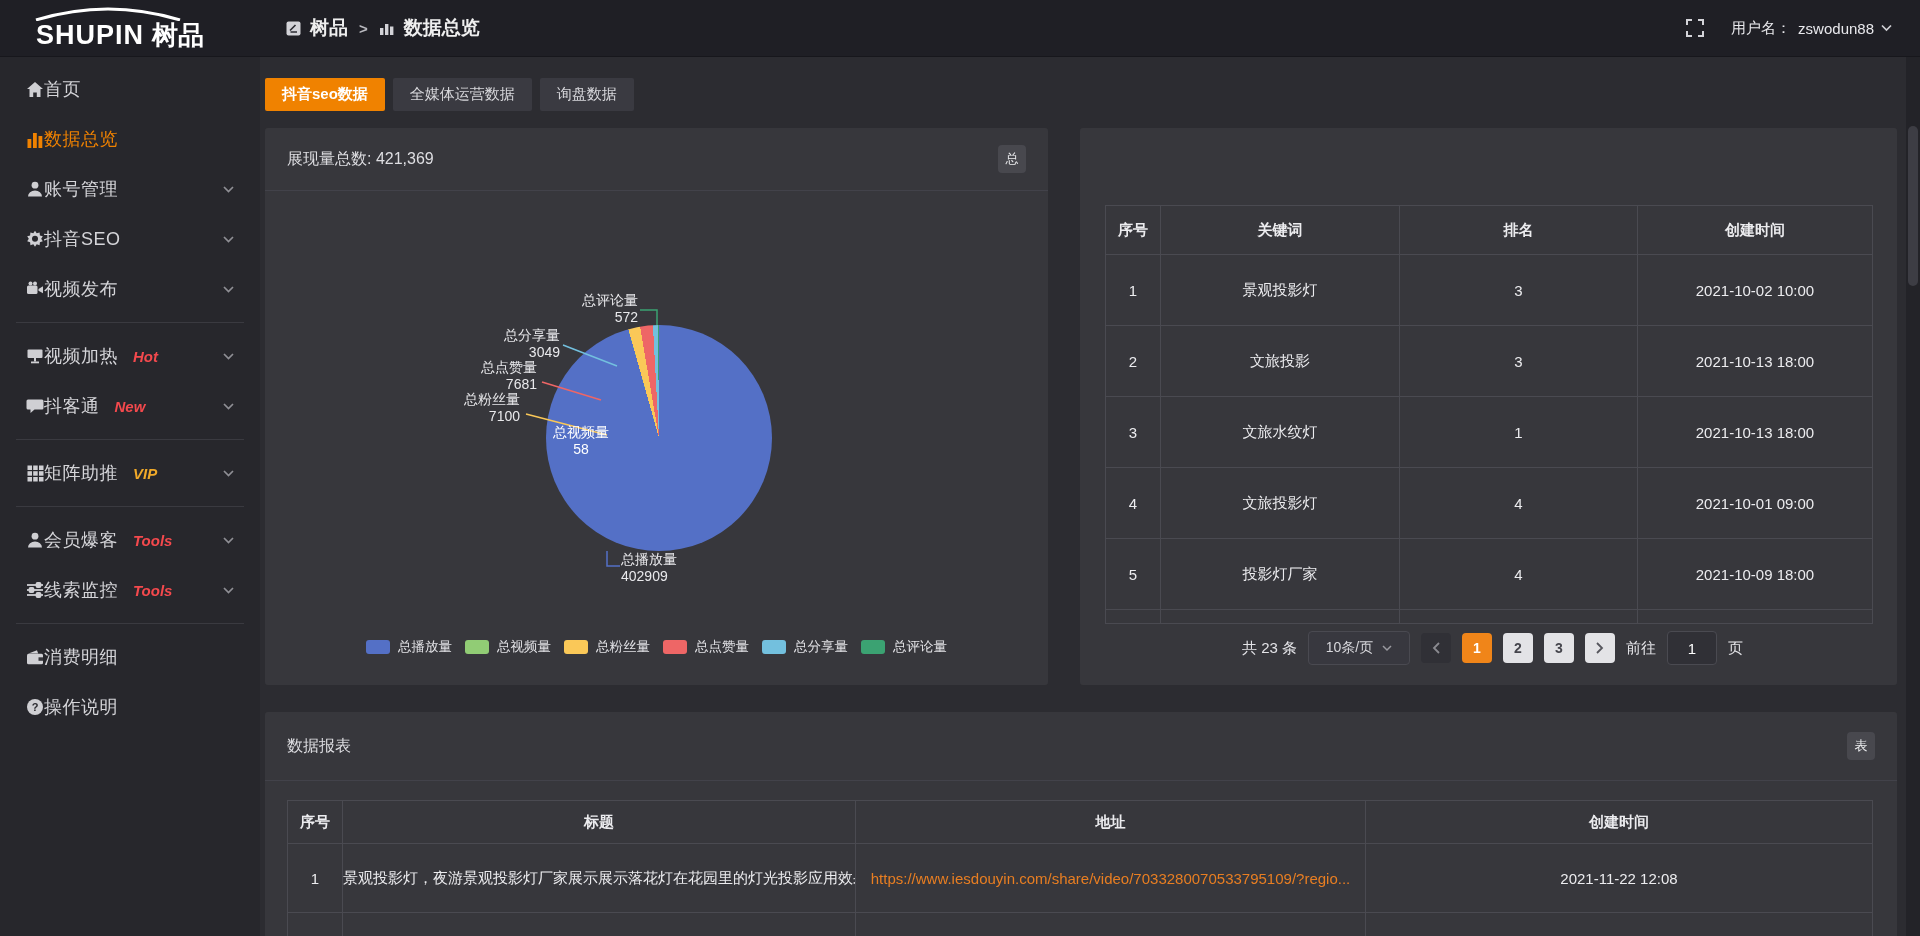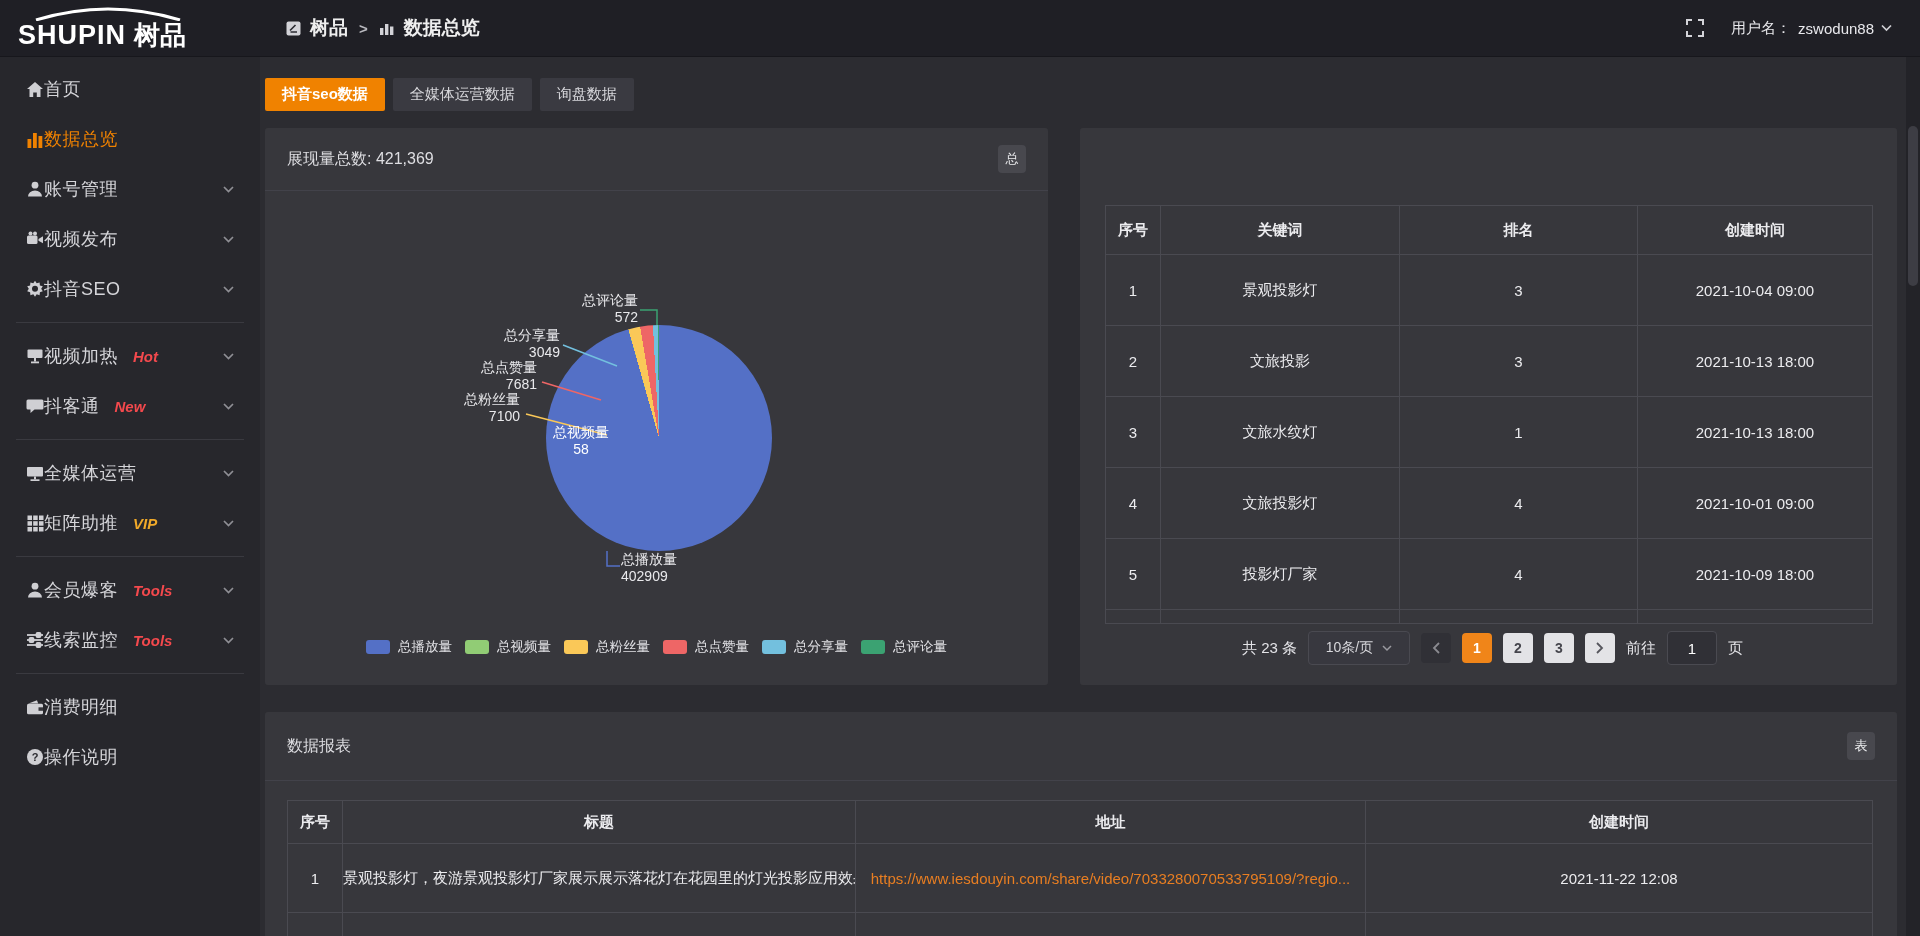--- a/index.html
+++ b/index.html
@@ -4,21 +4,21 @@
 <style>
   html,body{margin:0;padding:0}
   body{
     width:1920px;height:936px;overflow:hidden;position:relative;
     background:#2c2c31;color:#e6e6e6;
     font-family:"Liberation Sans","DejaVu Sans",sans-serif;
   }
   
   .topbar{position:absolute;left:0;top:0;right:0;height:56px;background:#1f1f25;
           border-bottom:1px solid #17171c;display:flex;align-items:center;z-index:9}
-  .logo{position:relative;width:260px;padding-left:18px;box-sizing:border-box}
+  .logo{position:relative;width:260px;padding-left:36px;box-sizing:border-box}
   .logo-arc{position:absolute;left:32px;top:3px}
   .logo-row{display:flex;align-items:baseline;margin-top:14px}
   .logo-en{font-size:27px;font-weight:800;letter-spacing:1px;color:#fff}
   .logo-cn{font-size:26px;font-weight:800;color:#fff;margin-left:8px}
   .crumb{display:flex;align-items:center;margin-left:26px;font-size:19px;font-weight:bold;color:#efefef;gap:9px}
   .crumb .sep{color:#b9b9bf;font-size:15px;margin:0 2px}
   .top-right{margin-left:auto;display:flex;align-items:center;gap:26px;padding-right:28px}
   .username{display:flex;align-items:center;gap:7px;font-size:15px;color:#e8e8ec;cursor:pointer}
   
   .sidebar{position:absolute;left:0;top:56px;bottom:0;width:260px;background:#27272c;
@@ -152,47 +152,47 @@
     </span>
     <span class="lbl">账号管理</span>
     <span class="chev">
       <svg width="11" height="7" viewBox="0 0 11 7">
           <path d="M1 1 L5.5 5.5 L10 1" fill="none" stroke="#8f8f95" stroke-width="1.7"></path>
         </svg>
     </span>
   </div>
   <div class="s-item">
     <span class="icon">
+      <svg width="18" height="18" viewBox="0 0 18 18">
+        <path fill-rule="evenodd" fill="#cfcfd3" d="M9 .8l1.7 2.5 2.9-.9.3 3 2.9.9-1.6 2.5 1.6 2.5-2.9.9-.3 3-2.9-.9L9 16.8l-1.7-2.5-2.9.9-.3-3-2.9-.9 1.6-2.5L1.2 6.3l2.9-.9.3-3 2.9.9z M9 5.8a3 3 0 1 0 0 6 3 3 0 0 0 0-6z"></path>
+      </svg>
+    </span>
+    <span class="lbl">抖音SEO</span>
+    <span class="chev">
+      <svg width="11" height="7" viewBox="0 0 11 7">
+          <path d="M1 1 L5.5 5.5 L10 1" fill="none" stroke="#8f8f95" stroke-width="1.7"></path>
+        </svg>
+    </span>
+  </div>
+  <div class="s-item">
+    <span class="icon">
       <svg width="18" height="16" viewBox="0 0 18 16">
         <rect x="1" y="4.5" width="10.5" height="8.5" rx="1.5" fill="#cfcfd3"></rect>
         <path d="M12.5 8 L17 5.2 V12.3 L12.5 9.7 Z" fill="#cfcfd3"></path>
         <circle cx="4.5" cy="2.5" r="2" fill="#cfcfd3"></circle>
           <circle cx="9" cy="2.5" r="2" fill="#cfcfd3"></circle>
       </svg>
     </span>
     <span class="lbl">视频发布</span>
     <span class="chev">
       <svg width="11" height="7" viewBox="0 0 11 7">
           <path d="M1 1 L5.5 5.5 L10 1" fill="none" stroke="#8f8f95" stroke-width="1.7"></path>
         </svg>
     </span>
   </div>
-  <div class="s-item">
-    <span class="icon">
-      <svg width="18" height="18" viewBox="0 0 18 18">
-        <path fill-rule="evenodd" fill="#cfcfd3" d="M9 .8l1.7 2.5 2.9-.9.3 3 2.9.9-1.6 2.5 1.6 2.5-2.9.9-.3 3-2.9-.9L9 16.8l-1.7-2.5-2.9.9-.3-3-2.9-.9 1.6-2.5L1.2 6.3l2.9-.9.3-3 2.9.9z M9 5.8a3 3 0 1 0 0 6 3 3 0 0 0 0-6z"></path>
-      </svg>
-    </span>
-    <span class="lbl">抖音SEO</span>
-    <span class="chev">
-      <svg width="11" height="7" viewBox="0 0 11 7">
-          <path d="M1 1 L5.5 5.5 L10 1" fill="none" stroke="#8f8f95" stroke-width="1.7"></path>
-        </svg>
-    </span>
-  </div>
   <div class="s-div"></div>
   <div class="s-item">
     <span class="icon">
       <svg width="18" height="17" viewBox="0 0 18 17">
         <rect x="1.5" y="1.5" width="15" height="8.5" rx="1" fill="#cfcfd3"></rect>
         <rect x="8" y="10" width="2" height="3.5" fill="#cfcfd3"></rect>
         <rect x="5" y="13.5" width="8" height="1.8" fill="#cfcfd3"></rect>
       </svg>
     </span>
     <span class="lbl">视频加热</span>
@@ -211,35 +211,20 @@
     </span>
     <span class="lbl">抖客通</span>
     <span class="tag">New</span>
     <span class="chev">
       <svg width="11" height="7" viewBox="0 0 11 7">
           <path d="M1 1 L5.5 5.5 L10 1" fill="none" stroke="#8f8f95" stroke-width="1.7"></path>
         </svg>
     </span>
   </div>
   <div class="s-div"></div>
-  <div class="s-item">
-    <span class="icon">
-      <svg width="18" height="17" viewBox="0 0 18 17">
-        <rect x="1" y="2" width="16" height="9.5" rx="1" fill="#cfcfd3"></rect>
-        <rect x="8" y="11.5" width="2" height="2.8" fill="#cfcfd3"></rect>
-        <rect x="4.5" y="14.3" width="9" height="1.7" fill="#cfcfd3"></rect>
-      </svg>
-    </span>
-    <span class="lbl">全媒体运营</span>
-    <span class="chev">
-      <svg width="11" height="7" viewBox="0 0 11 7">
-          <path d="M1 1 L5.5 5.5 L10 1" fill="none" stroke="#8f8f95" stroke-width="1.7"></path>
-        </svg>
-    </span>
-  </div>
   <div class="s-item">
     <span class="icon">
       <svg width="17" height="17" viewBox="0 0 17 17">
         <g fill="#cfcfd3">
           <rect x="0.5" y="0.5" width="4.5" height="4.5"></rect>
             <rect x="6.2" y="0.5" width="4.5" height="4.5"></rect>
             <rect x="12" y="0.5" width="4.5" height="4.5"></rect>
           <rect x="0.5" y="6.2" width="4.5" height="4.5"></rect>
             <rect x="6.2" y="6.2" width="4.5" height="4.5"></rect>
             <rect x="12" y="6.2" width="4.5" height="4.5"></rect>
@@ -403,21 +388,21 @@
         <tr>
       <th>序号</th>
       <th>关键词</th>
       <th>排名</th>
       <th>创建时间</th>
     </tr>
     <tr>
       <td>1</td>
           <td>景观投影灯</td>
       <td>3</td>
-          <td>2021-10-04 09:00</td>
+          <td>2021-10-02 10:00</td>
     </tr>
     <tr>
       <td>2</td>
           <td>文旅投影</td>
       <td>3</td>
           <td>2021-10-13 18:00</td>
     </tr>
     <tr>
       <td>3</td>
           <td>文旅水纹灯</td>

